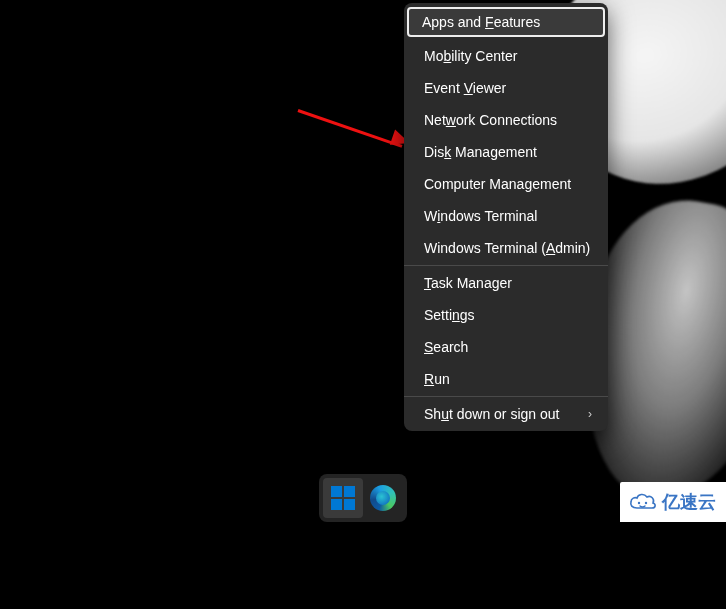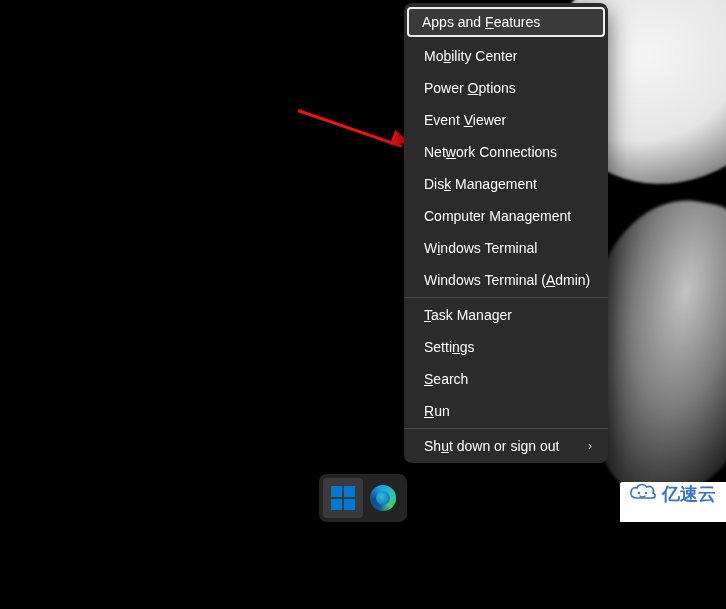--- a/index.html
+++ b/index.html
@@ -174,20 +174,21 @@
   .watermark {
     position: absolute;
     right: 0;
     bottom: 0;
     height: 40px;
     background: #fff;
     color: #3a75c4;
     font-size: 18px;
     font-weight: 600;
     display: flex;
+    align-items: center;
     padding: 0 10px 0 8px;
     gap: 4px;
     border-top-left-radius: 2px;
   }
   .watermark .cloud {
     width: 30px;
     height: 20px;
     position: relative;
   }
   .watermark .cloud svg {
@@ -206,23 +207,20 @@
   <div class="arrow-head"></div>
 
   <div class="context-menu" id="context-menu">
 
   <div class="menu-section">
         <div class="menu-item highlight">
           <span class="label">Apps and <u>F</u>eatures</span>
         </div>
         <div class="menu-item">
           <span class="label">Mo<u>b</u>ility Center</span>
-        </div>
-        <div class="menu-item">
-          <span class="label">Power <u>O</u>ptions</span>
         </div>
         <div class="menu-item">
           <span class="label">Event <u>V</u>iewer</span>
         </div>
         <div class="menu-item">
           <span class="label">Net<u>w</u>ork Connections</span>
         </div>
         <div class="menu-item">
           <span class="label">Dis<u>k</u> Management</span>
         </div>

